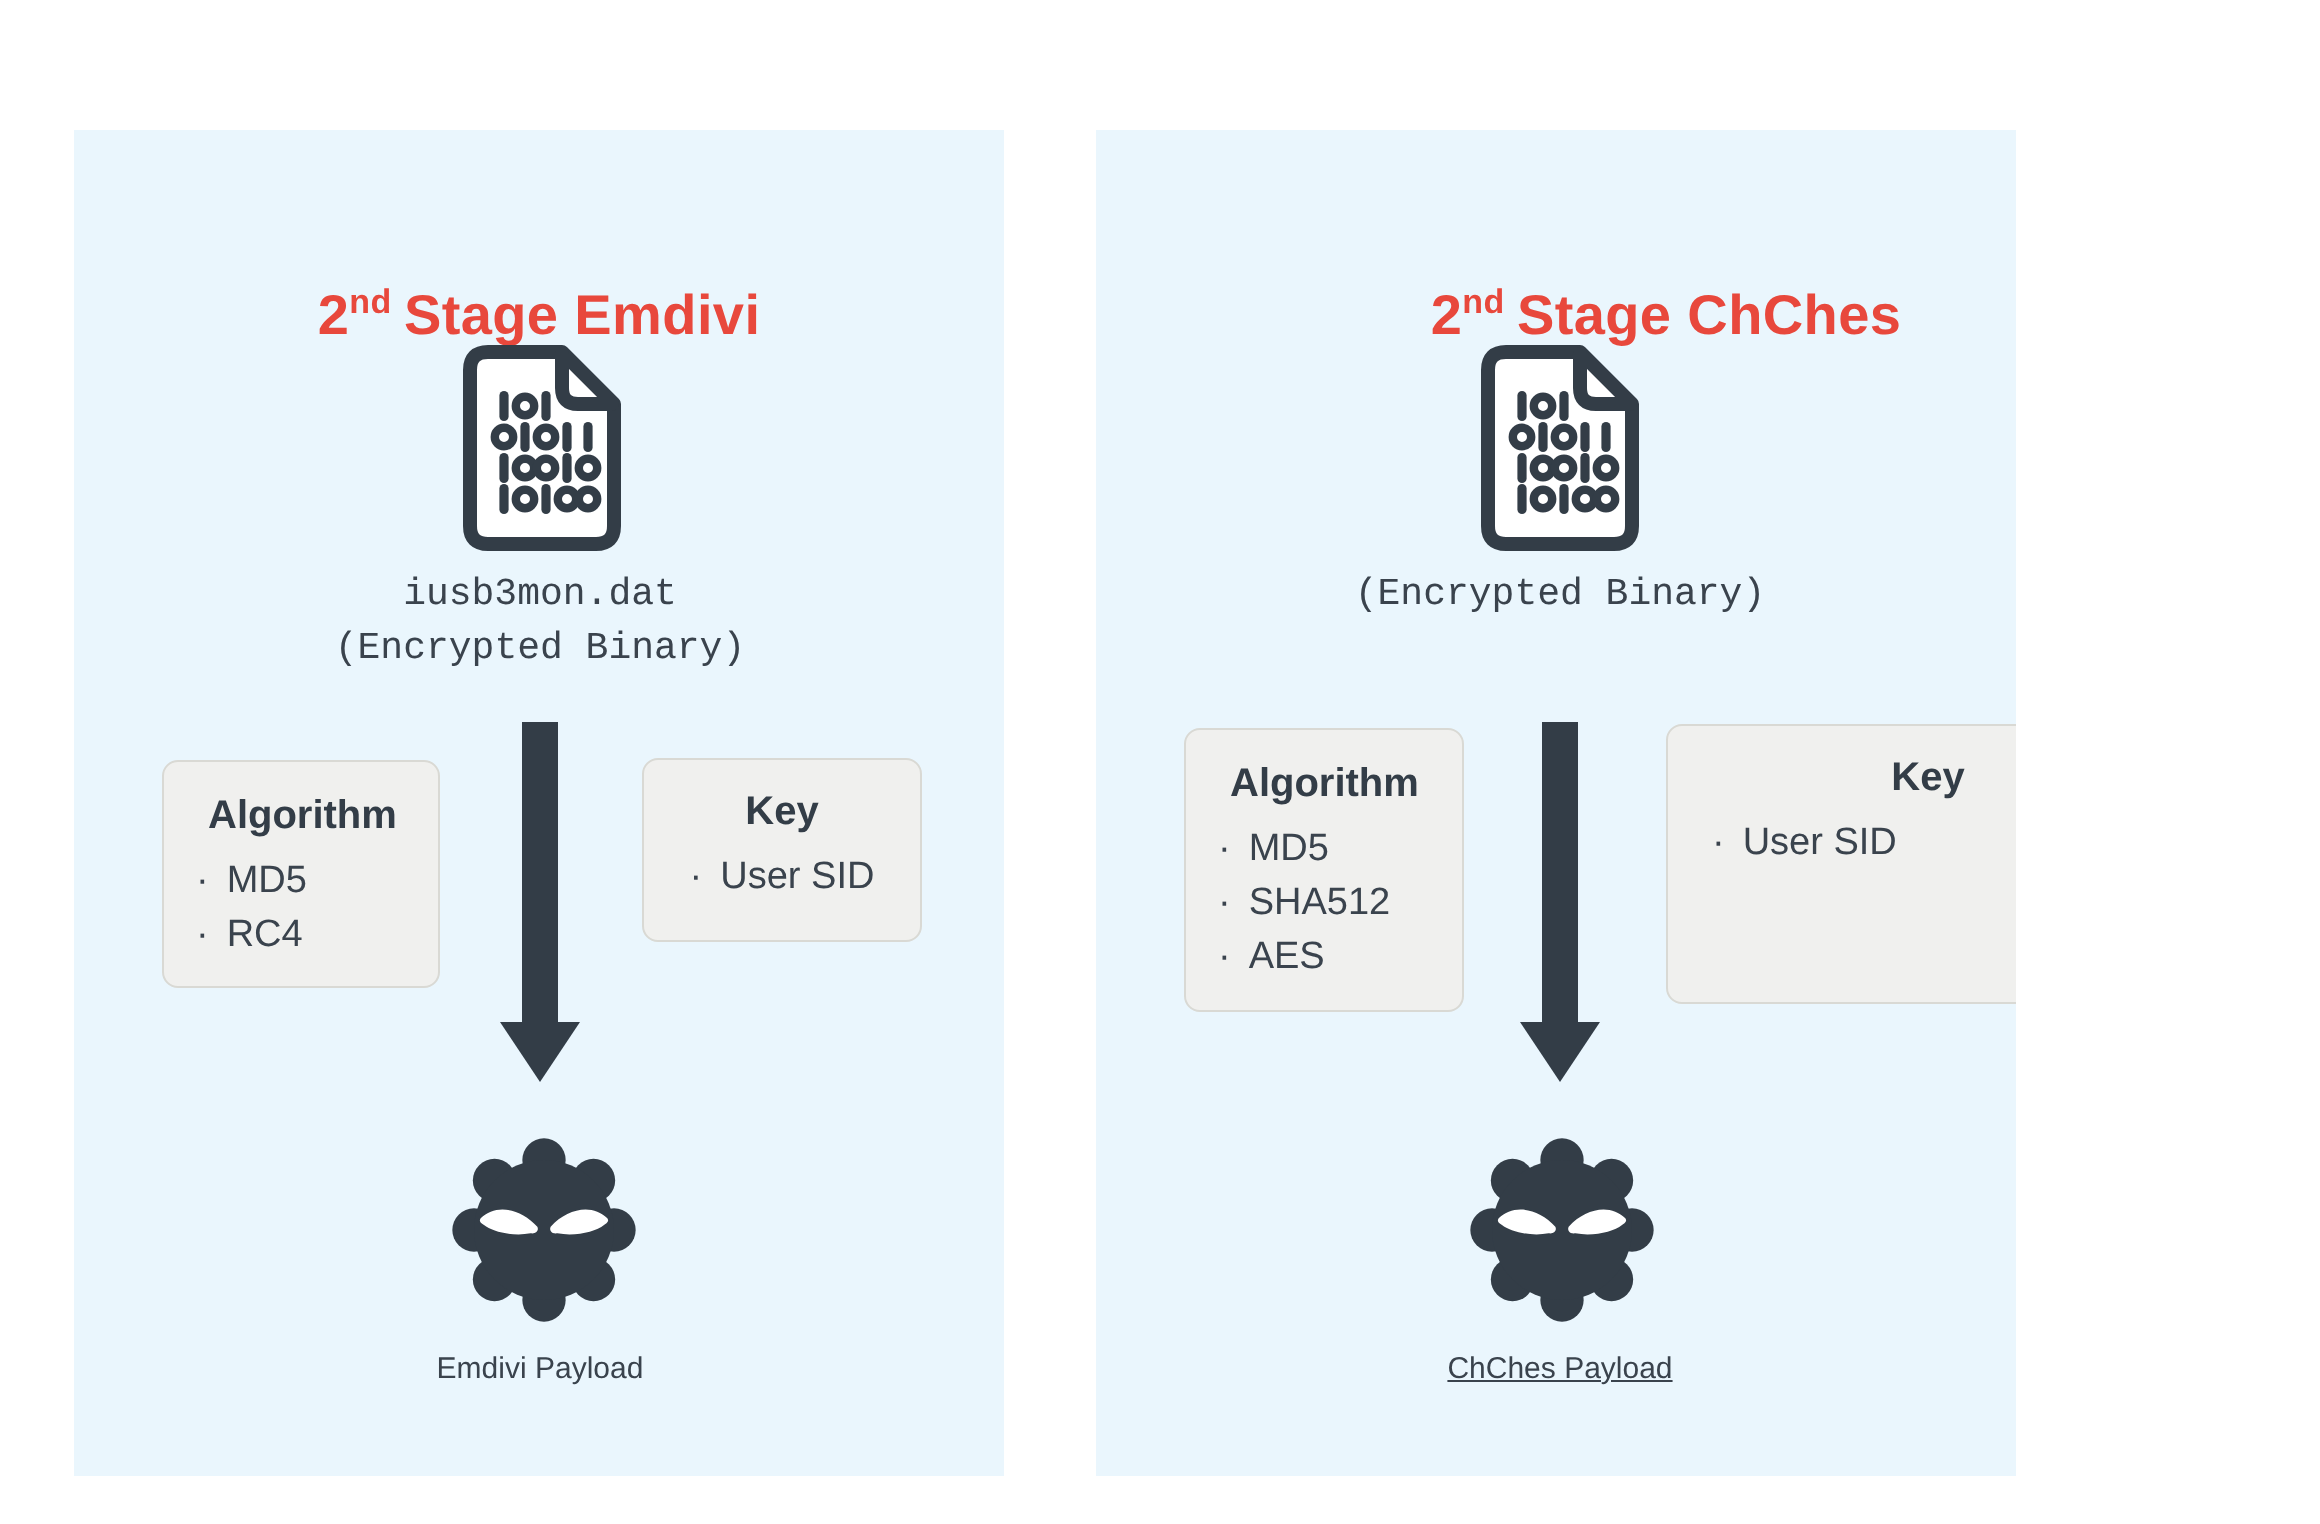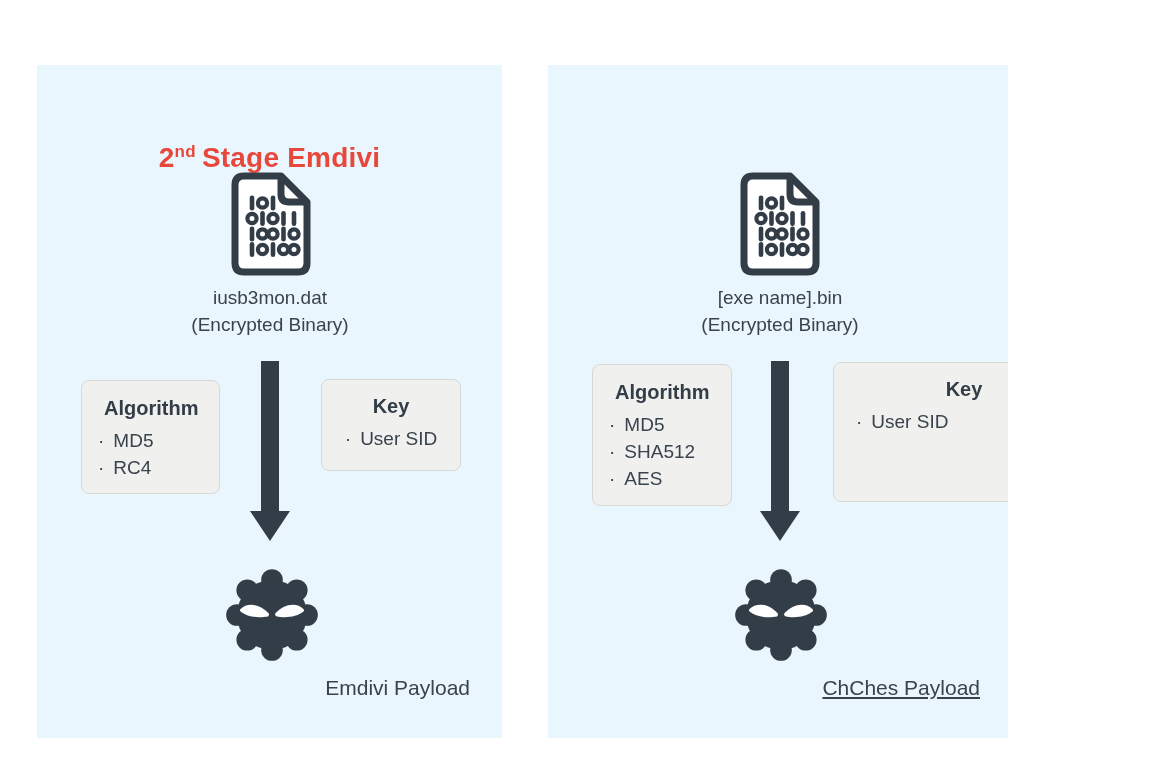--- a/index.html
+++ b/index.html
@@ -27,21 +27,21 @@
   }
   .panel-title sup { font-size: 17px; line-height: 0; }
   .title-rest { margin-left: 0.22em; }
 
   .file-icon { position: absolute; top: 107px; width: 80px; height: 104px; }
   .p1 .file-icon { left: 194px; }
   .p2 .file-icon { left: 192px; }
 
   .file-label {
     position: absolute; top: 219px; width: 400px;
-    text-align: center; font-size: 19px; line-height: 27px; color: #3a434d;
+    text-align: center; font-size: 19px; line-height: 27px; color: #3a434d; font-family: Liberation Mono, monospace;
   }
   .p1 .file-label { left: 33px; }
   .p2 .file-label { left: 32px; }
 
   .box {
     position: absolute; box-sizing: border-box;
     background: #f0f0ee;
     border: 1px solid #d9d9d4;
     border-radius: 8px;
     color: #3a434d;
@@ -64,21 +64,21 @@
   .flow-arrow { position: absolute; top: 296px; width: 40px; height: 180px; }
   .p1 .flow-arrow { left: 213px; }
   .p2 .flow-arrow { left: 212px; }
 
   .payload-icon { position: absolute; top: 500px; width: 100px; height: 100px; }
   .p1 .payload-icon { left: 185px; }
   .p2 .payload-icon { left: 183px; }
 
   .payload-label {
     position: absolute; top: 611px; width: 400px;
-    text-align: right; font-size: 21px; color: #3a434d;
+    text-align: center; font-size: 15px; color: #3a434d;
   }
   .p1 .payload-label { left: 33px; }
   .p2 .payload-label { left: 32px; text-decoration: underline; }
 
   .svg-defs { position: absolute; width: 0; height: 0; overflow: hidden; }
   svg.fit { display: block; width: 100%; height: 100%; }
 </style>
 </head>
 <body>
 
@@ -177,29 +177,29 @@
 
     <div class="payload-icon">
       <svg class="fit">
           <use href="#sym-malware"></use>
         </svg>
     </div>
     <div class="payload-label">Emdivi Payload</div>
   </section>
 
   <section class="panel panel-chches p2">
+    <h2 class="panel-title"><span>2</span><sup>nd</sup><span class="title-rest">Stage ChChes</span></h2>
 
     <div class="file-icon">
       <svg class="fit">
           <use href="#sym-file"></use>
         </svg>
     </div>
 
     <div class="file-label">
-      <div>[exe name].bin</div>
       <div>(Encrypted Binary)</div>
     </div>
 
     <div class="box algo-box">
       <div class="box-title">Algorithm</div>
       <ul>
         <li>MD5</li>
         <li>SHA512</li>
         <li>AES</li>
       </ul>

